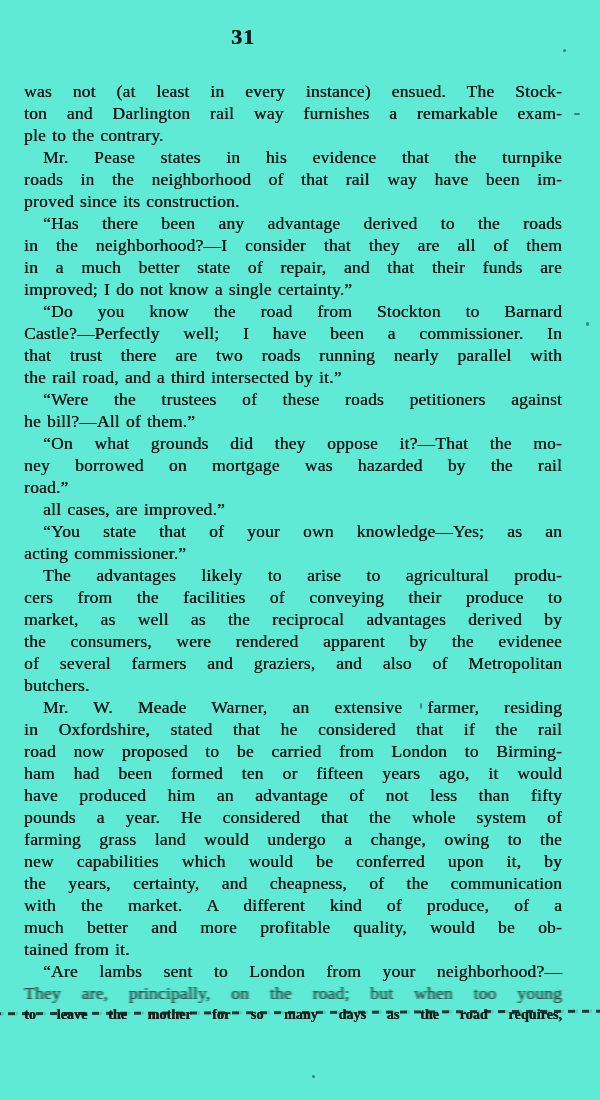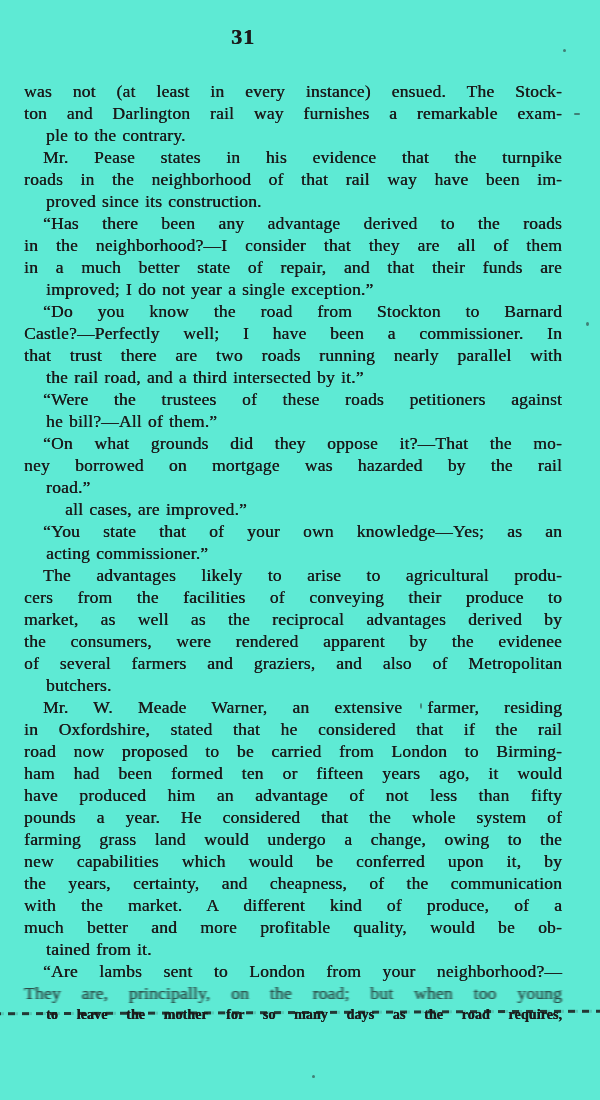--- a/index.html
+++ b/index.html
@@ -36,21 +36,21 @@
     line-height: 22px;
     height: 22px;
     letter-spacing: 0.2px;
     word-spacing: 1.5px;
     text-align: justify;
     text-align-last: justify;
     text-shadow: 0.35px 0 0 currentColor;
     white-space: nowrap; 
     overflow: visible;
   }
-  .line.last { text-align-last: left; white-space: normal; margin-left: 22px; }
+  .line.last { text-align-last: left; white-space: normal; }
   .line.full { text-align-last: justify !important; white-space: nowrap; }
   
   .line:not(.last) { white-space: normal; }
   .paragraph.indent .line:first-child { text-indent: 19px; }
   .line.damaged {
     filter: blur(0.8px);
     opacity: 0.78;
     transform: scaleY(0.92);
   }
   .line.heavy {
@@ -97,21 +97,21 @@
       </div>
       <div class="paragraph indent">
         <div class="line">Mr. Pease states in his evidence that the turnpike</div>
         <div class="line">roads in the neighborhood of that rail way have been im-</div>
         <div class="line last">proved since its construction.</div>
       </div>
       <div class="paragraph indent">
         <div class="line">“Has there been any advantage derived to the roads</div>
         <div class="line">in the neighborhood?—I consider that they are all of them</div>
         <div class="line">in a much better state of repair, and that their funds are</div>
-        <div class="line last">improved; I do not year a single exception.”</div>
+        <div class="line last">improved; I do not know a single certainty.”</div>
       </div>
       <div class="paragraph indent">
         <div class="line">“Do you know the road from Stockton to Barnard</div>
         <div class="line">Castle?—Perfectly well; I have been a commissioner.  In</div>
         <div class="line">that trust there are two roads running nearly parallel with</div>
         <div class="line last">the rail road, and a third intersected by it.”</div>
       </div>
       <div class="paragraph indent">
         <div class="line">“Were the trustees of these roads petitioners against</div>
         <div class="line last">he bill?—All of them.”</div>

